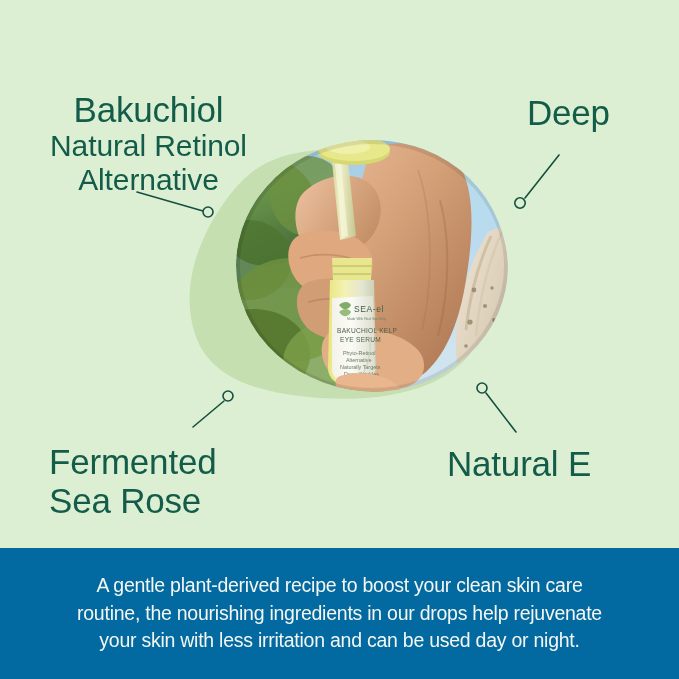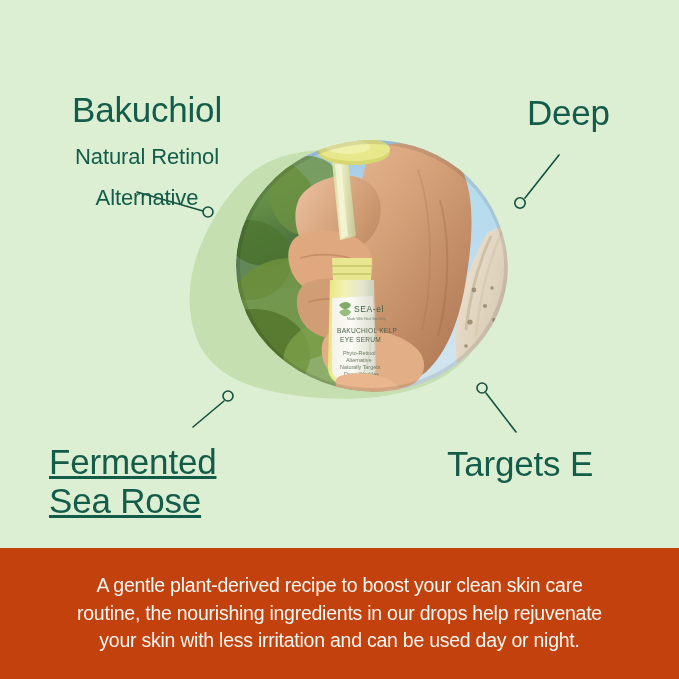--- a/index.html
+++ b/index.html
@@ -44,48 +44,47 @@
     line-height: 1.12;
     white-space: nowrap;
   }
   .label .title {
     font-size: 35px;
     font-weight: 400;
     letter-spacing: -0.2px;
     display: block;
   }
   .label .sub {
-    font-size: 22px;
+    font-size: 30px;
     font-weight: 400;
     display: block;
     letter-spacing: -0.1px;
-    margin-top: 16px;
-  }
-  .label.l-bakuchiol { left: 72px;  top: 90px;  text-align: center; }
+  }
+  .label.l-bakuchiol { left: 50px;  top: 90px;  text-align: center; }
   .label.l-rose      { left: 527px; top: 93px;  }
-  .label.l-kelp      { left: 49px;  top: 442px; text-decoration: underline; }
+  .label.l-kelp      { left: 49px;  top: 442px; }
   .label.l-vitamine  { left: 447px; top: 444px; }
 
   
   .leaders {
     position: absolute;
     left: 0; top: 0;
     width: 679px;
     height: 548px;
     pointer-events: none;
   }
 
   
   .footer {
     position: absolute;
     left: 0;
     top: 548px;
     width: 679px;
     height: 131px;
-    background: #c2410c;
+    background: #0369a1;
     display: flex;
     align-items: center;
     justify-content: center;
   }
   .footer p {
     margin: 0;
     padding: 0 16px;
     color: #f4f7f2;
     font-size: 19.5px;
     line-height: 1.42;
@@ -275,21 +274,21 @@
   <div class="label l-rose">
     <span class="title">Deep</span>
   </div>
 
   <div class="label l-kelp">
     <span class="title">Fermented</span>
     <span class="title">Sea Rose</span>
   </div>
 
   <div class="label l-vitamine">
-    <span class="title">Targets E</span>
+    <span class="title">Natural E</span>
   </div>
 
   <div class="footer">
     <p>A gentle plant-derived recipe to boost your clean skin care
 routine, the nourishing ingredients in our drops help rejuvenate
 your skin with less  irritation and can be used day or night.</p>
   </div>
 
 </div>
 

